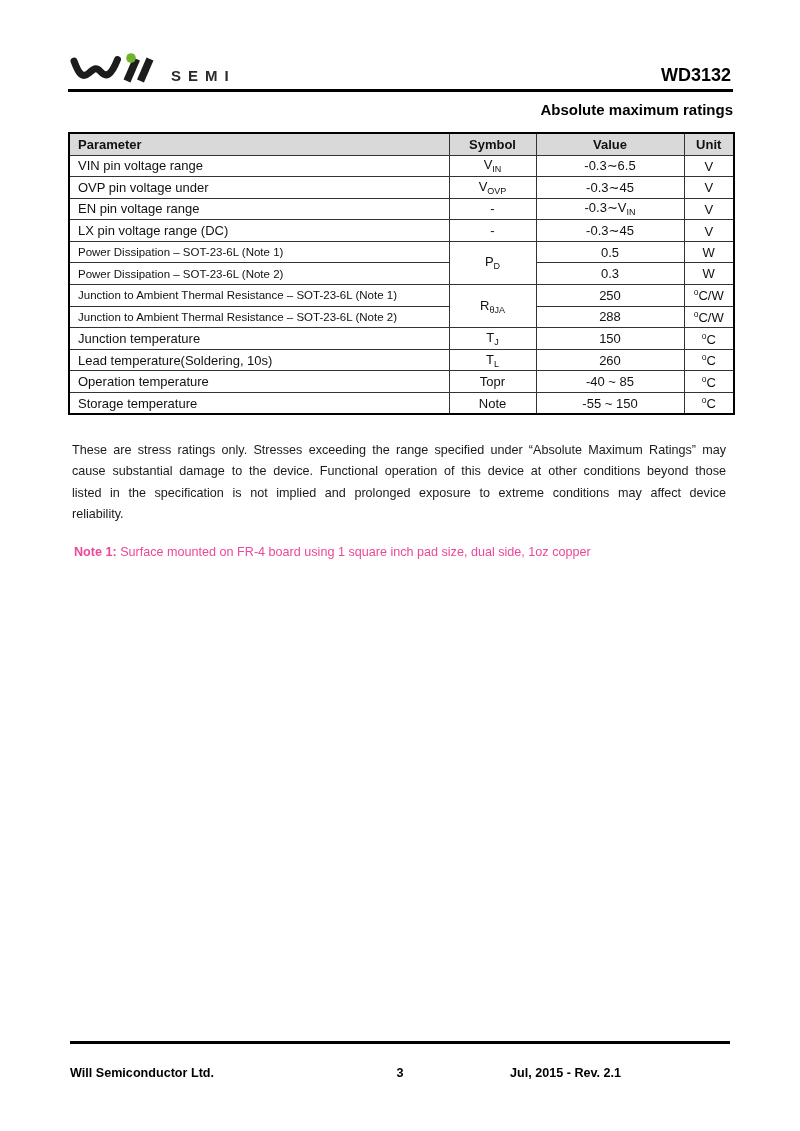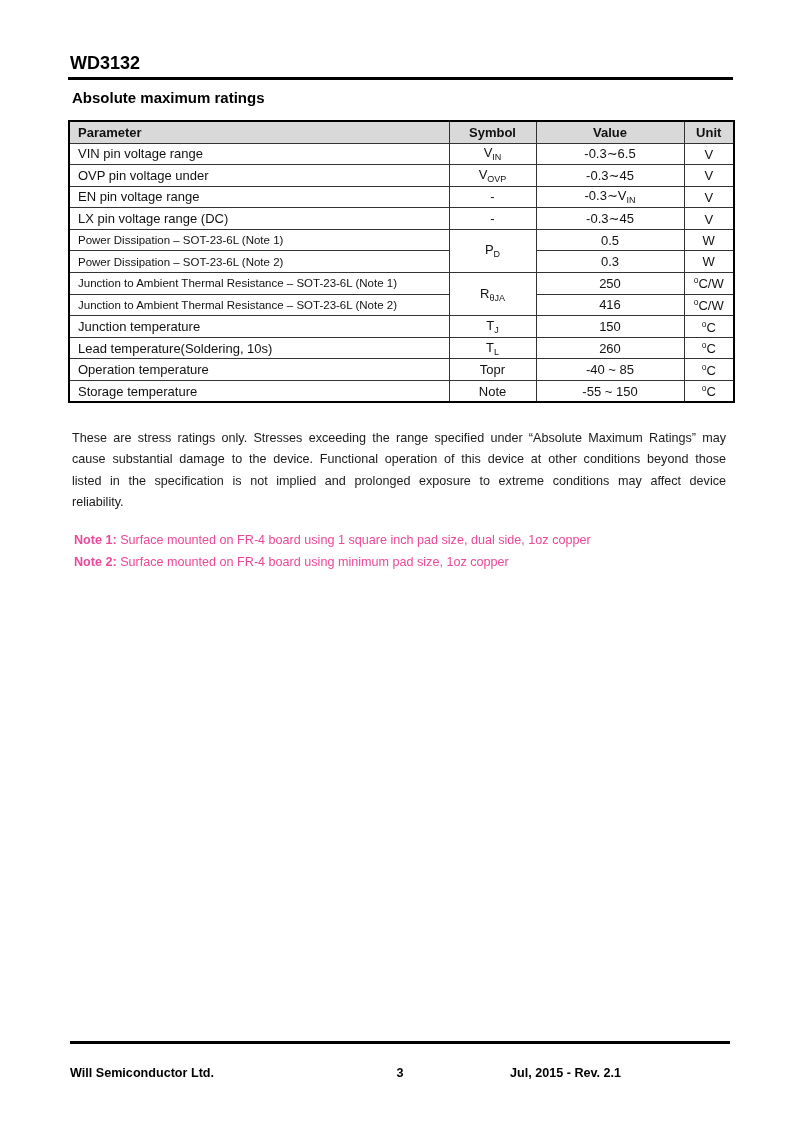--- a/index.html
+++ b/index.html
@@ -21,21 +21,21 @@
   .logo { display:flex; align-items:flex-end; }
   .logo-mark { display:block; }
   .logo-semi {
     font-size:15px; font-weight:bold; letter-spacing:7px;
     color:#2a2a2a; margin-left:9px; margin-bottom:2px;
   }
   .doc-code { font-size:18px; font-weight:bold; color:#000; letter-spacing:0px; }
   .top-rule { border-top:3px solid #000; margin-top:3px; }
 
   
-  .section-title { margin-top:9px; margin-left:4px; font-size:15px; font-weight:bold; color:#000; }
+  .section-title { margin-top:9px; margin-left:4px; font-size:15px; font-weight:bold; color:#000;text-align:right; }
 
   
   table.amr {
     margin-top:14px; width:665px;
     border-collapse:collapse; table-layout:fixed;
     border:2px solid #000;
   }
   table.amr th, table.amr td {
     border:1px solid #333;
     font-size:13px; color:#111;
@@ -76,20 +76,29 @@
   .footer .f-mid   { flex:1; text-align:center; }
   .footer .f-right { flex:1; text-align:left; }
 </style>
 </head>
 <body>
 
 <div class="page">
   <div class="content">
 
     <div class="masthead">
+      <div class="logo">
+        <svg class="logo-mark" width="92" height="33" viewBox="0 0 92 33" aria-hidden="true">
+          <path d="M4 8 C9 22, 13 25.5, 19 20 C24.5 15, 26.5 14, 31 19 C36 24.5, 41 23, 47.5 6.5" fill="none" stroke="#1c1c1c" stroke-width="7" stroke-linecap="round"></path>
+          <path d="M57 28 L66.5 6" fill="none" stroke="#1c1c1c" stroke-width="7.5" stroke-linecap="butt"></path>
+          <path d="M70.5 28 L80 6" fill="none" stroke="#1c1c1c" stroke-width="7.5" stroke-linecap="butt"></path>
+          <circle cx="61" cy="5" r="4.8" fill="#6eb52c"></circle>
+        </svg>
+        <span class="logo-semi">SEMI</span>
+      </div>
       <div class="doc-code">WD3132</div>
     </div>
     <div class="top-rule"></div>
 
     <div class="section-title">Absolute maximum ratings</div>
 
     <table class="amr">
       <colgroup>
         <col style="width:380px">
           <col style="width:87px">
@@ -141,21 +150,21 @@
           <td><span>W</span></td>
         </tr>
         <tr class="small">
           <td class="c-param">Junction to Ambient Thermal Resistance – SOT-23-6L (Note 1)</td>
           <td rowspan="2"><span>R</span><sub>θJA</sub></td>
           <td><span>250</span></td>
           <td><span class="sup">o</span><span>C/W</span></td>
         </tr>
         <tr class="small">
           <td class="c-param">Junction to Ambient Thermal Resistance – SOT-23-6L (Note 2)</td>
-          <td><span>416</span></td>
+          <td><span>288</span></td>
           <td><span class="sup">o</span><span>C/W</span></td>
         </tr>
         <tr>
           <td class="c-param">Junction temperature</td>
           <td><span>T</span><sub>J</sub></td>
           <td><span>150</span></td>
           <td><span class="sup">o</span><span>C</span></td>
         </tr>
         <tr>
           <td class="c-param">Lead temperature(Soldering, 10s)</td>
@@ -175,21 +184,20 @@
           <td><span>-55 ~ 150</span></td>
           <td><span class="sup">o</span><span>C</span></td>
         </tr>
       </tbody>
     </table>
 
     <p class="disclaimer">These are stress ratings only. Stresses exceeding the range specified under “Absolute Maximum Ratings” may cause substantial damage to the device. Functional operation of this device at other conditions beyond those listed in the specification is not implied and prolonged exposure to extreme conditions may affect device reliability.</p>
 
     <div class="notes">
       <p><b>Note 1:</b><span> Surface mounted on FR-4 board using 1 square inch pad size, dual side, 1oz copper</span></p>
-      <p><b>Note 2:</b><span> Surface mounted on FR-4 board using minimum pad size, 1oz copper</span></p>
     </div>
   </div>
 
   <div class="footer">
     <span class="f-left">Will Semiconductor Ltd.</span>
     <span class="f-mid">3</span>
     <span class="f-right">Jul, 2015 - Rev. 2.1</span>
   </div>
 </div>
 

